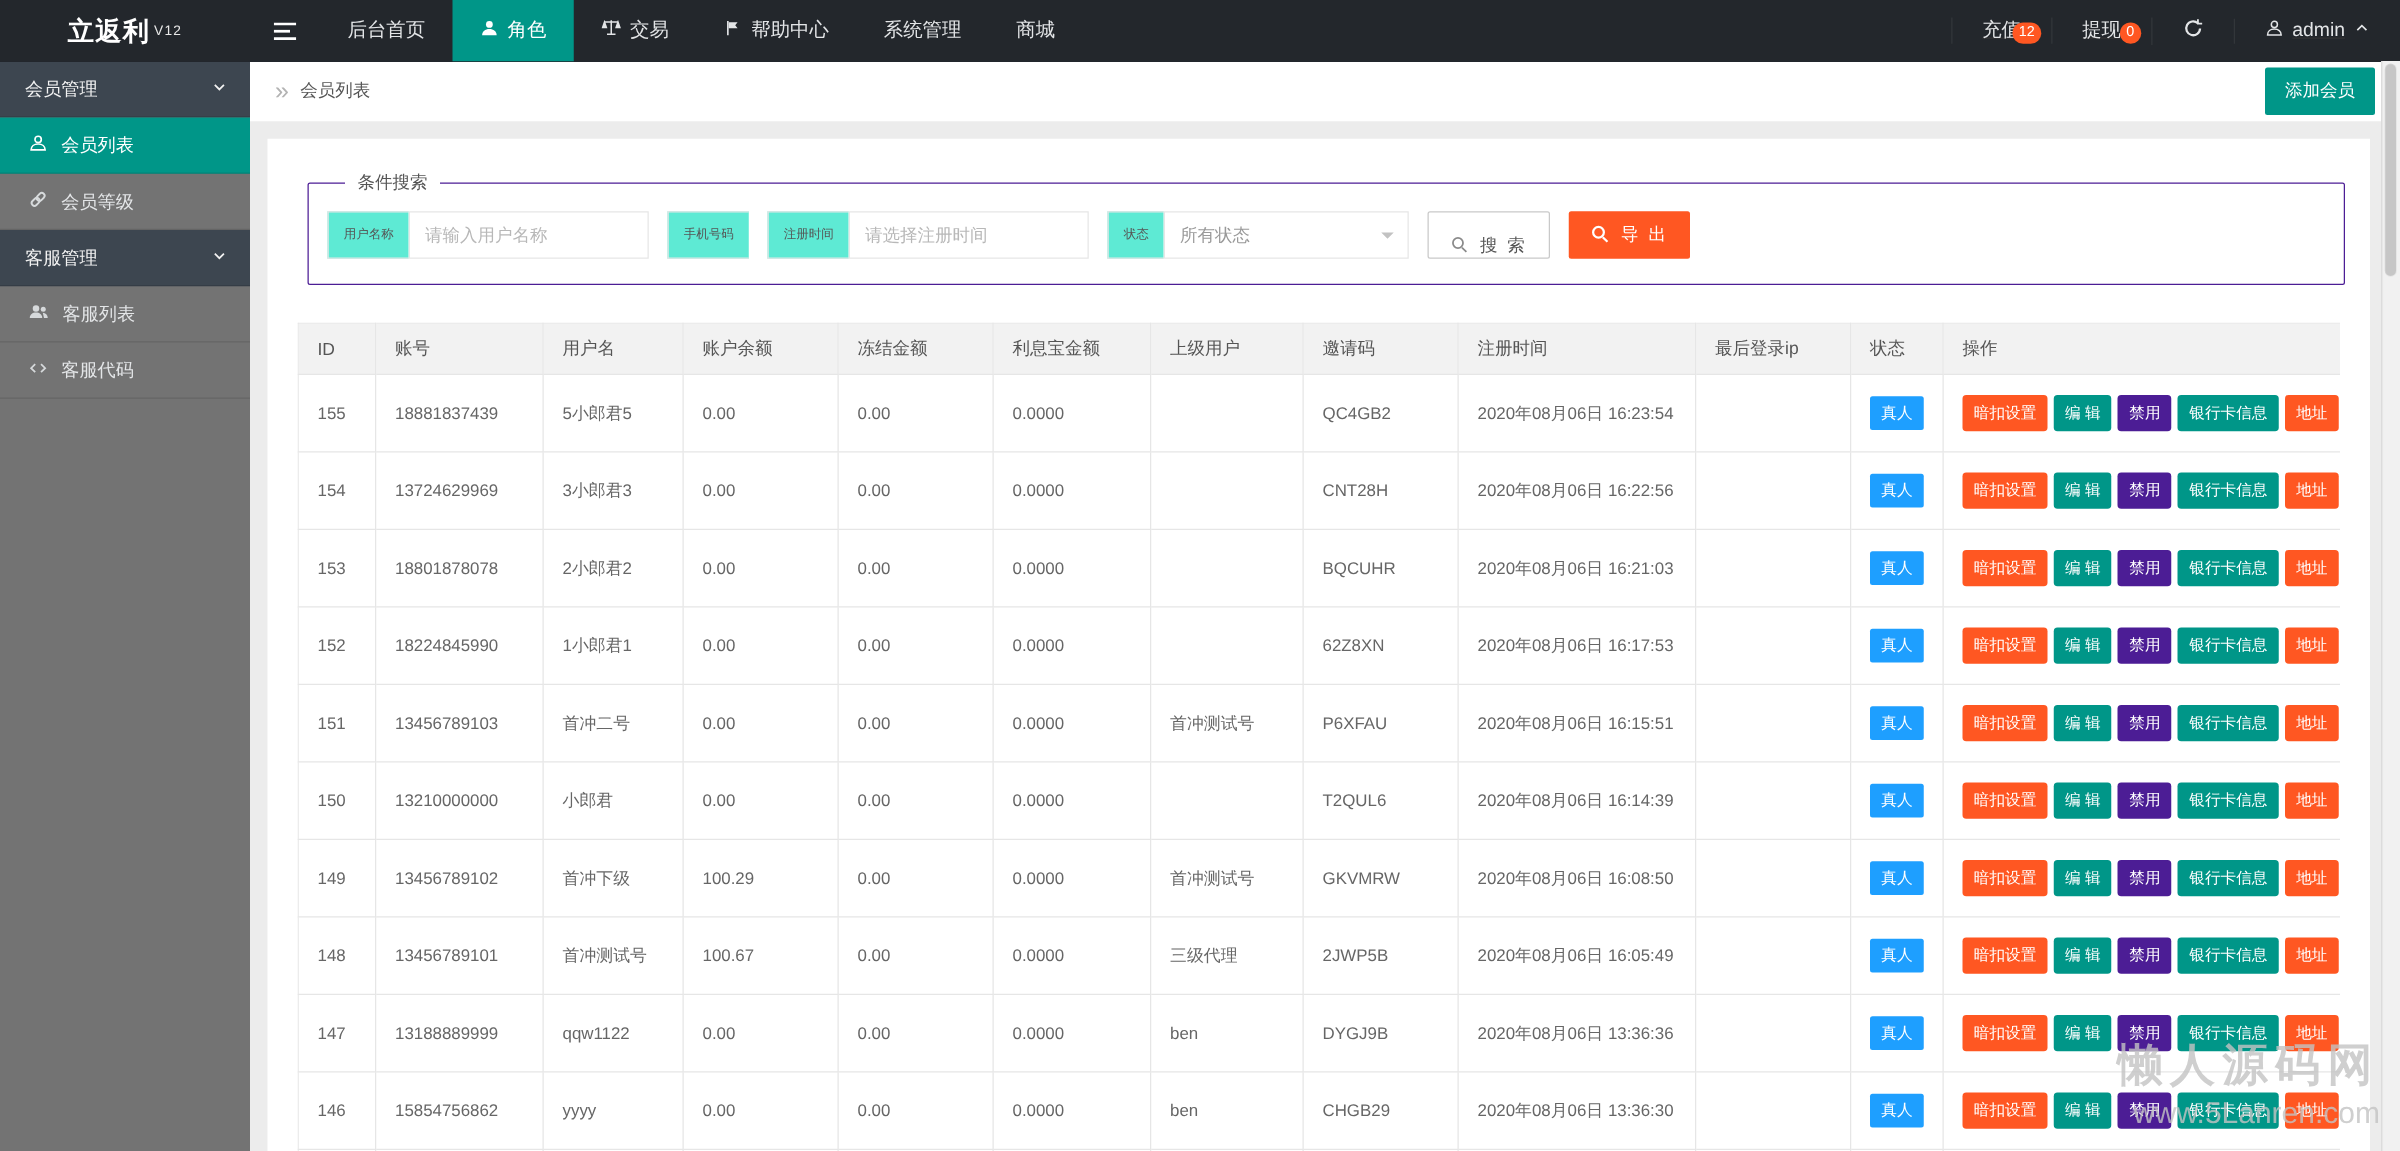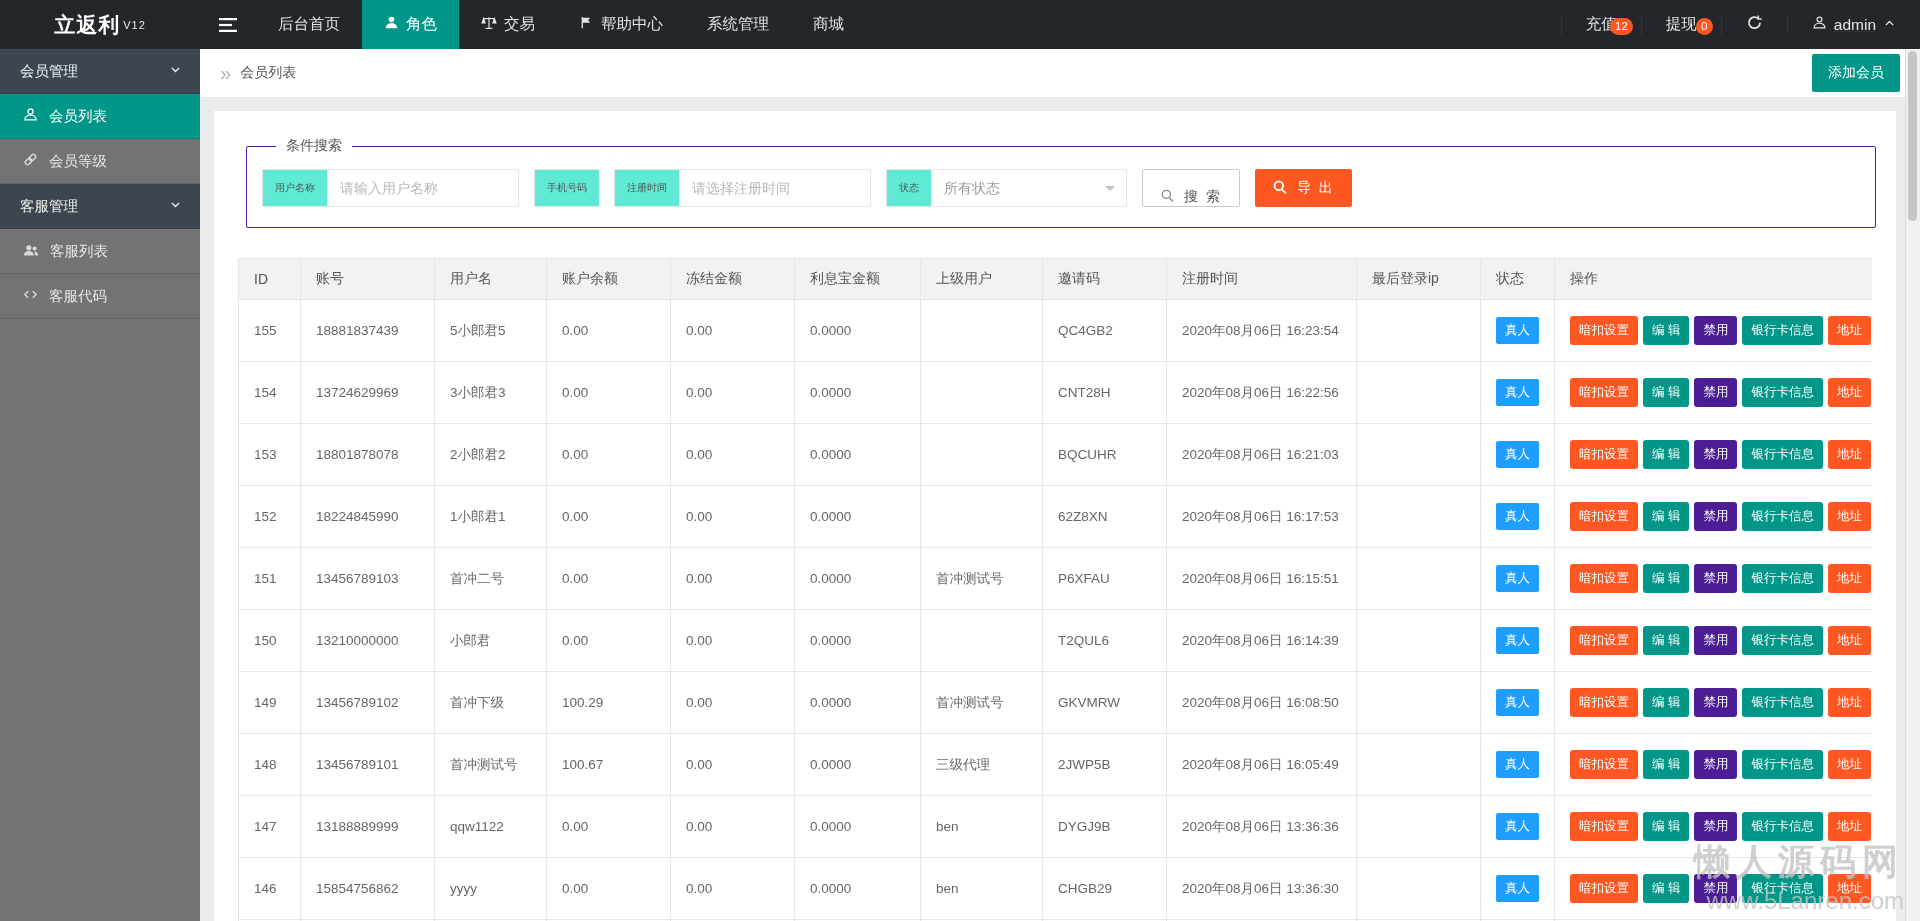--- a/index.html
+++ b/index.html
@@ -78,21 +78,21 @@
   .act-btn { display:inline-block; color:#fff; font-size:12.5px; padding:6px 9px; margin-right:5px;
     border:none; border-radius:3px; cursor:pointer; font-family:inherit; white-space:nowrap; }
   .c-orange { background:#FF5722; }
   .c-teal   { background:#009688; }
   .c-red    { background:#4c1d95; }
   
   .scrollbar { position:fixed; top:49px; right:0; bottom:0; width:15px; background:#f1f1f1;
     border-left:1px solid #dcdcdc; z-index:40; }
   .scroll-thumb { position:absolute; top:2px; left:2px; width:9px; height:170px;
     background:#c6c6c6; border-radius:5px; cursor:pointer; }
-  .watermark { position:fixed; right:16px; bottom:6px; text-align:right; z-index:50;
+  .watermark { position:fixed; right:16px; bottom:16px; text-align:right; z-index:50;
     pointer-events:none; color:#c3c3c3; }
   .wm1 { font-size:36px; font-weight:bold; letter-spacing:6px; opacity:0.8; }
   .wm2 { font-size:24px; opacity:0.8; }
 </style>
 </head>
 <body>
 
 <div class="navbar">
   <div class="logo-area">
     <span>立返利</span>

